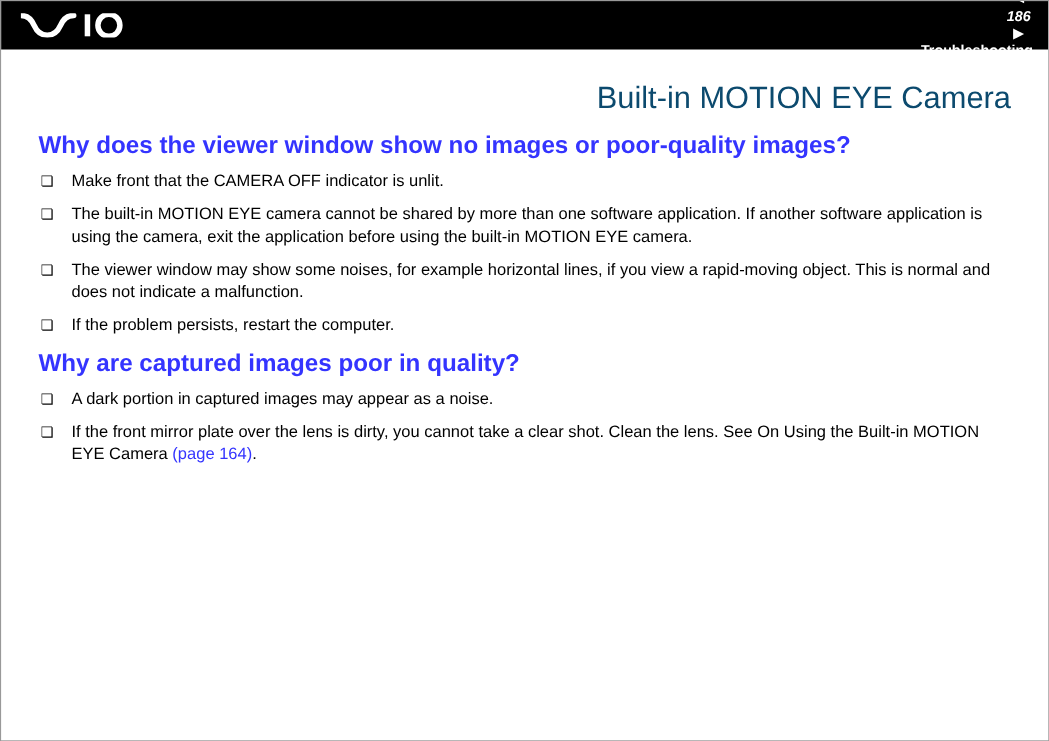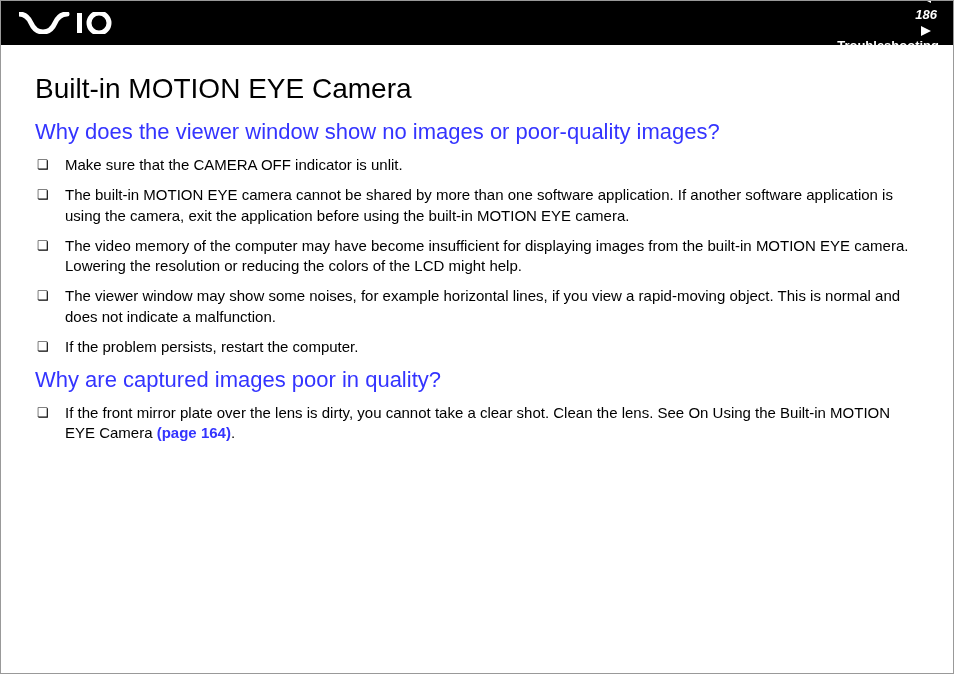--- a/index.html
+++ b/index.html
@@ -55,26 +55,27 @@
     font-weight: bold;
     font-size: 13px;
     text-decoration: underline;
   }
   .content {
     padding: 28px 34px 20px 34px;
   }
   h1 {
     font-weight: normal;
     font-size: 28px;
-    color: #000000;
+    color: #0c4a6e;
     margin-bottom: 14px;
     letter-spacing: 0px;
+    text-align: right;
   }
   h2 {
-    font-weight: normal;
+    font-weight: bold;
     font-size: 22px;
     color: #3434ff;
     margin-bottom: 10px;
     margin-top: 10px;
   }
   ul { list-style: none; }
   li {
     position: relative;
     padding-left: 30px;
     font-size: 15px;
@@ -83,21 +84,21 @@
     color: #000;
   }
   li::before {
     content: "❏";
     position: absolute;
     left: 2px;
     top: 1px;
     font-size: 13px;
   }
   .bold { font-weight: normal; }
-  .link-ref { color: #3434ff; font-weight: bold; margin-top: 20px; }
+  .link-ref { color: #3434ff; font-weight: normal; margin-top: 20px; }
 </style>
 </head>
 <body>
 
 <div class="header-bar">
   <div class="logo">
     <svg width="110" height="22" viewBox="0 0 110 22">
       <path d="M 0 2 Q 8 2 12 11 Q 16 20 24 20 Q 32 20 36 11 Q 40 2 48 2" stroke="#fff" stroke-width="5" fill="none" stroke-linecap="round"></path>
       <rect x="58" y="1" width="5" height="20" fill="#fff"></rect>
       <circle cx="80" cy="11" r="10" fill="none" stroke="#fff" stroke-width="5"></circle>
@@ -111,24 +112,24 @@
     </div>
     <div class="section-label">Troubleshooting</div>
   </div>
 </div>
 
 <div class="content">
   <h1>Built-in MOTION EYE Camera</h1>
 
   <h2>Why does the viewer window show no images or poor-quality images?</h2>
   <ul>
-    <li><span>Make sure that the </span><span class="bold">CAMERA OFF</span><span> indicator is unlit.</span></li>
+    <li><span>Make front that the </span><span class="bold">CAMERA OFF</span><span> indicator is unlit.</span></li>
     <li><span>The built-in MOTION EYE camera cannot be shared by more than one software application. If another software application is using the camera, exit the application before using the built-in MOTION EYE camera.</span></li>
-    <li><span>The video memory of the computer may have become insufficient for displaying images from the built-in MOTION EYE camera. Lowering the resolution or reducing the colors of the LCD might help.</span></li>
     <li><span>The viewer window may show some noises, for example horizontal lines, if you view a rapid-moving object. This is normal and does not indicate a malfunction.</span></li>
     <li><span>If the problem persists, restart the computer.</span></li>
   </ul>
 
   <h2>Why are captured images poor in quality?</h2>
   <ul>
+    <li><span>A dark portion in captured images may appear as a noise.</span></li>
     <li><span>If the front mirror plate over the lens is dirty, you cannot take a clear shot. Clean the lens. See </span><span class="bold">On Using the Built-in MOTION EYE Camera </span><span class="link-ref">(page 164)</span><span>.</span></li>
   </ul>
 </div>
 
 </body></html>

